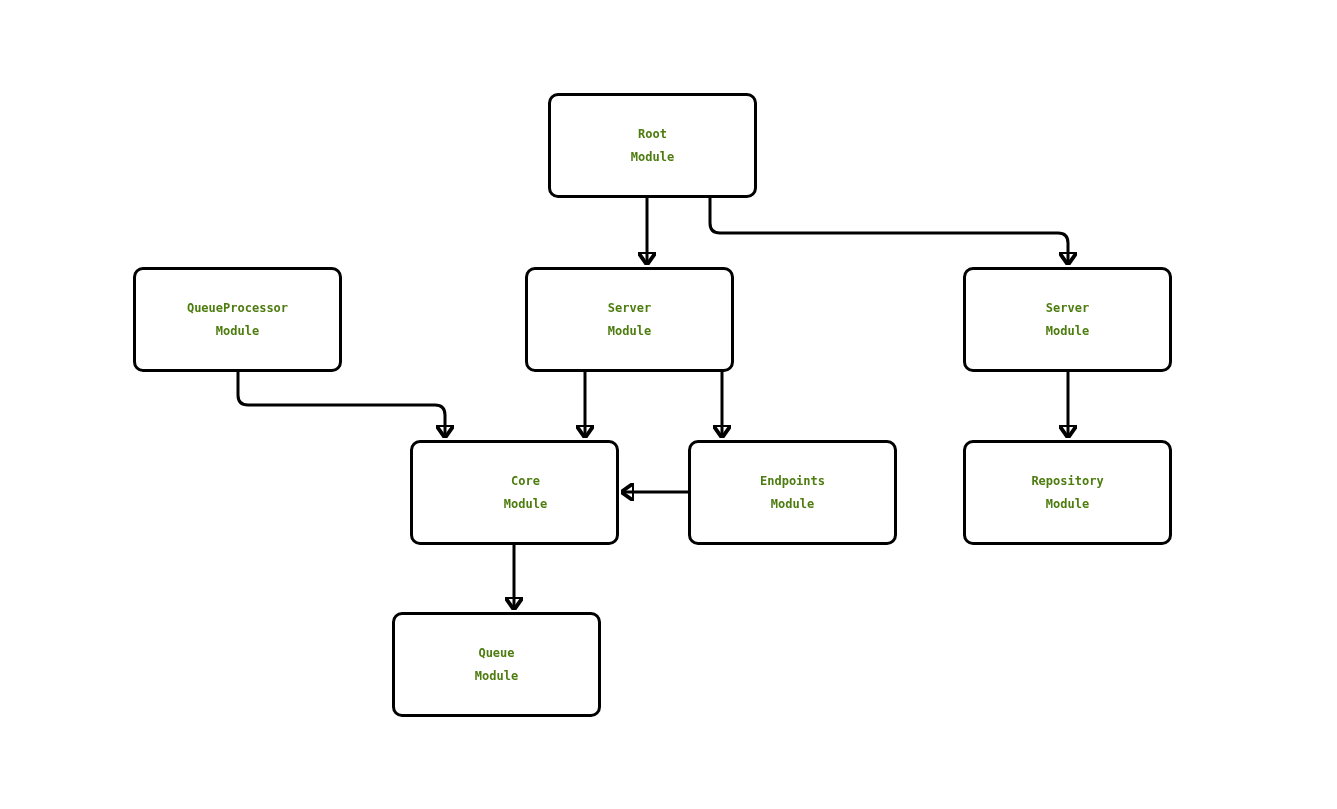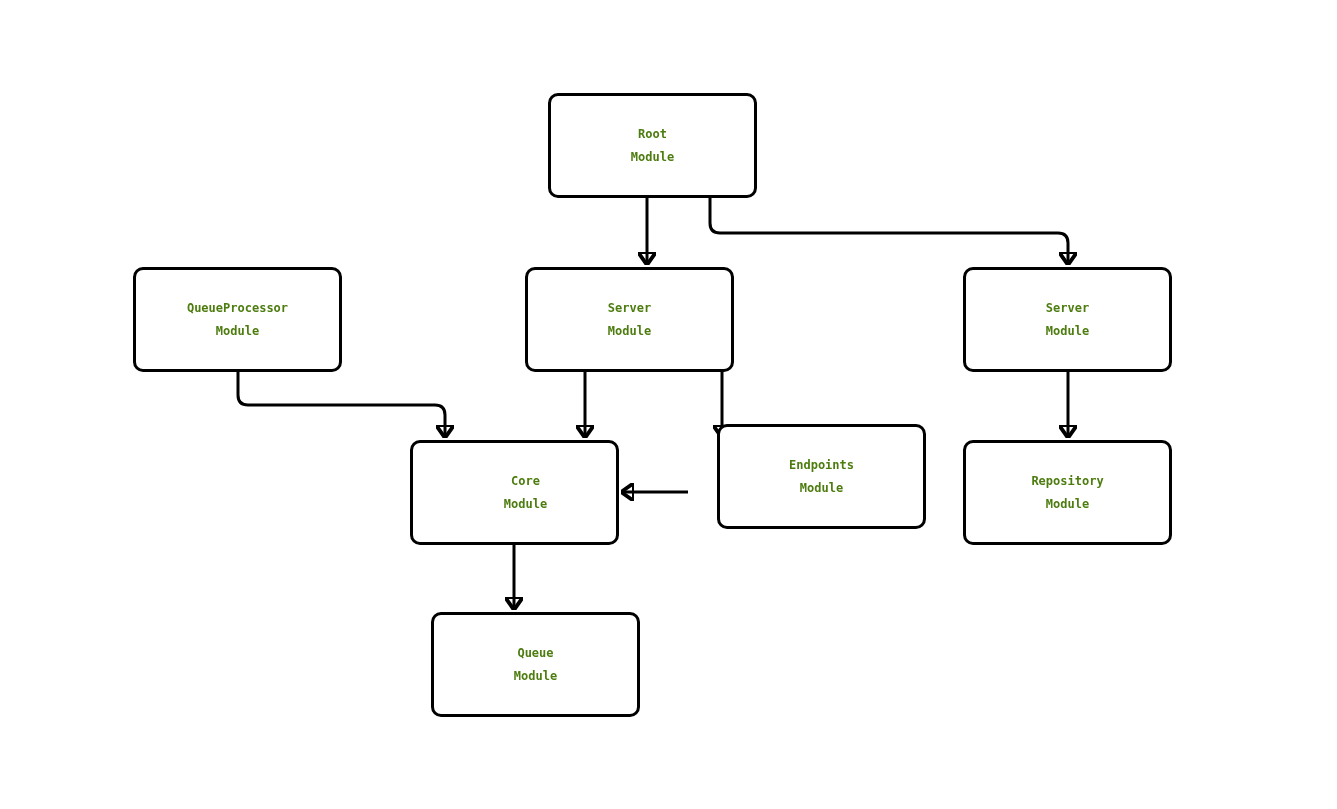--- a/index.html
+++ b/index.html
@@ -95,28 +95,28 @@
   <div class="node" style="left:963px; top:267px;">
     <span class="node-label">Server
 Module</span>
   </div>
 
   <div class="node" style="left:410px; top:440px;padding-left:22px;">
     <span class="node-label">Core
 Module</span>
   </div>
 
-  <div class="node" style="left:688px; top:424px;margin-left:29px;">
+  <div class="node" style="left:688px; top:440px;">
     <span class="node-label">Endpoints
 Module</span>
   </div>
 
   <div class="node" style="left:963px; top:440px;">
     <span class="node-label">Repository
 Module</span>
   </div>
 
-  <div class="node" style="left:431px; top:612px;">
+  <div class="node" style="left:392px; top:612px;">
     <span class="node-label">Queue
 Module</span>
   </div>
 
 </div>
 
 </body></html>

